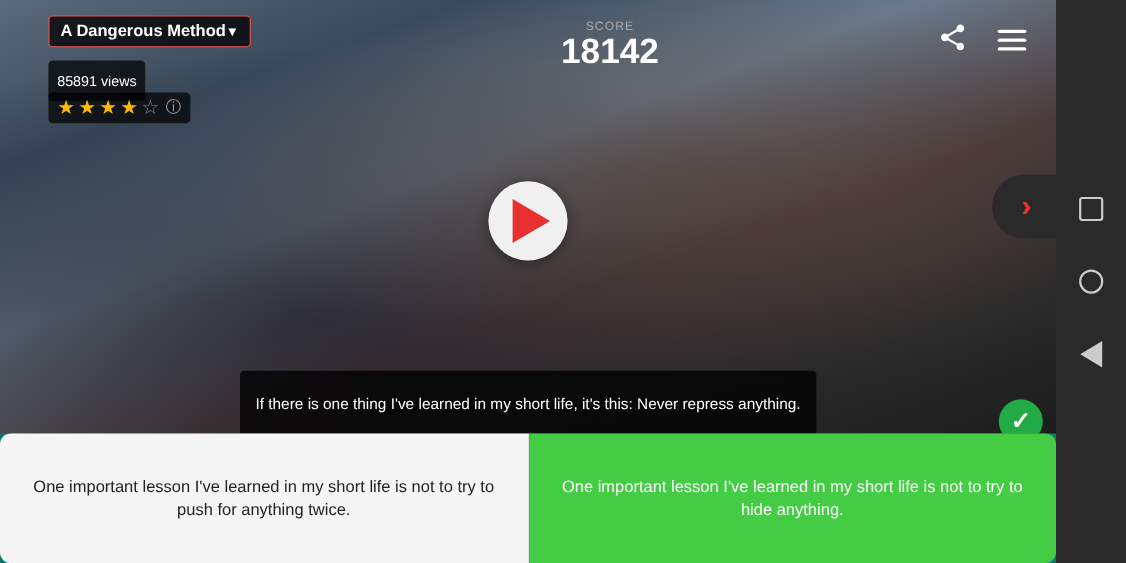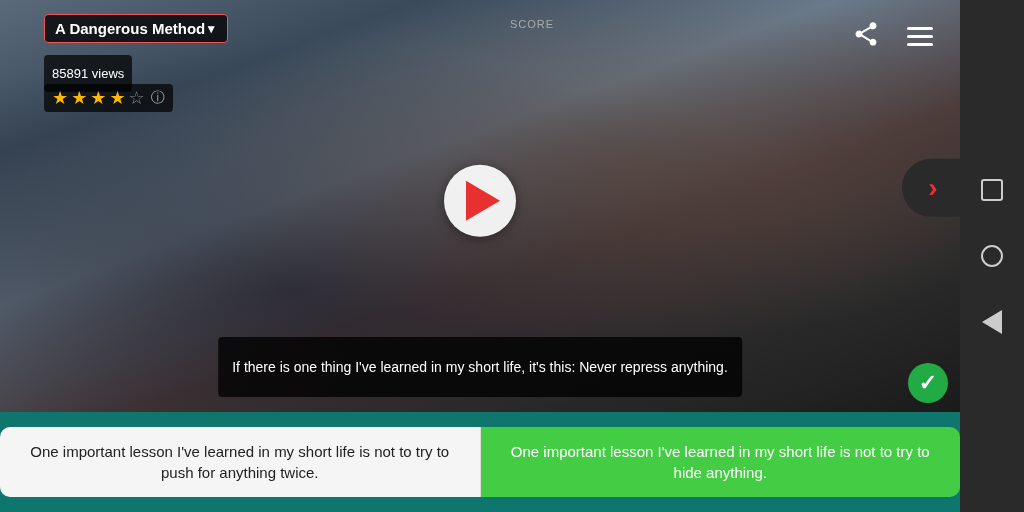--- a/index.html
+++ b/index.html
@@ -236,24 +236,23 @@
       font-weight: bold;
       margin-left: 4px;
     }
 
     
     #answers-area {
       position: absolute;
       bottom: 0;
       left: 0;
       width: 100%;
-      height: 100px;
+      height: 118px;
       display: flex;
       background: #0f766e;
-      align-items: center;
     }
 
     .answer-option {
       flex: 1;
       display: flex;
       align-items: center;
       justify-content: center;
       padding: 14px 20px;
       font-size: 15px;
       text-align: center;
@@ -338,20 +337,21 @@
       <span class="star star-filled">★</span>
       <span class="star star-filled">★</span>
       <span class="star star-filled">★</span>
       <span class="star star-half">★</span>
       <span class="star star-empty">☆</span>
       <span id="info-icon">ⓘ</span>
     </div>
 
     <div id="score-area">
       <div id="score-label">SCORE</div>
+      <div id="score-value">18142</div>
     </div>
 
     <div id="share-button">
       
       <svg width="28" height="28" viewBox="0 0 24 24" fill="white">
         <path d="M18 16.08c-.76 0-1.44.3-1.96.77L8.91 12.7c.05-.23.09-.46.09-.7s-.04-.47-.09-.7l7.05-4.11c.54.5 1.25.81 2.04.81 1.66 0 3-1.34 3-3s-1.34-3-3-3-3 1.34-3 3c0 .24.04.47.09.7L8.04 9.81C7.5 9.31 6.79 9 6 9c-1.66 0-3 1.34-3 3s1.34 3 3 3c.79 0 1.5-.31 2.04-.81l7.12 4.16c-.05.21-.08.43-.08.65 0 1.61 1.31 2.92 2.92 2.92s2.92-1.31 2.92-2.92c0-1.61-1.31-2.92-2.92-2.92z"></path>
       </svg>
     </div>
 
     <div id="menu-button">

